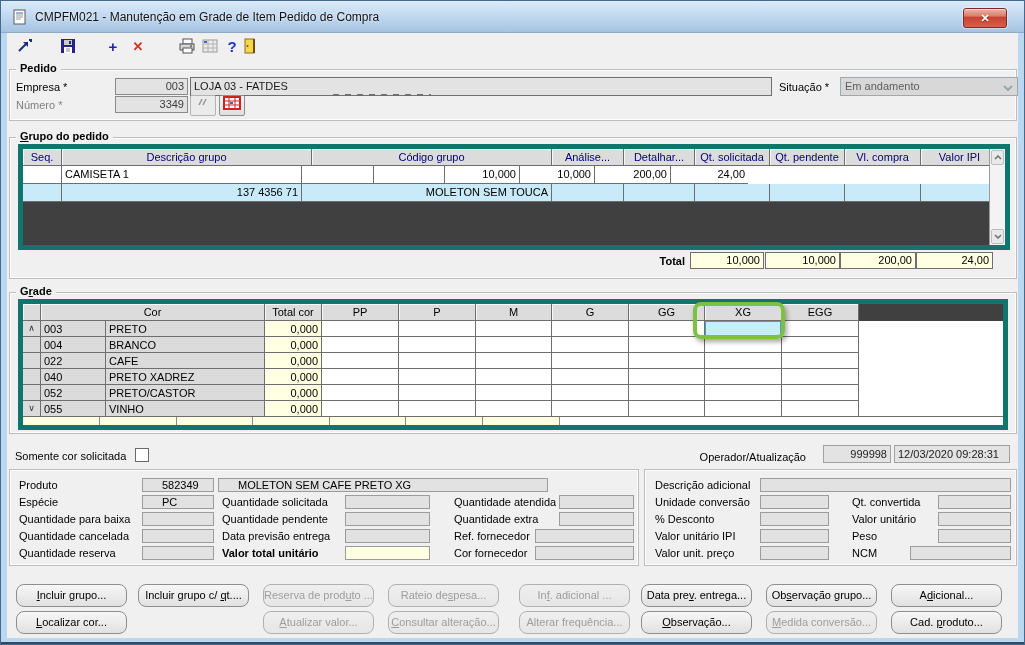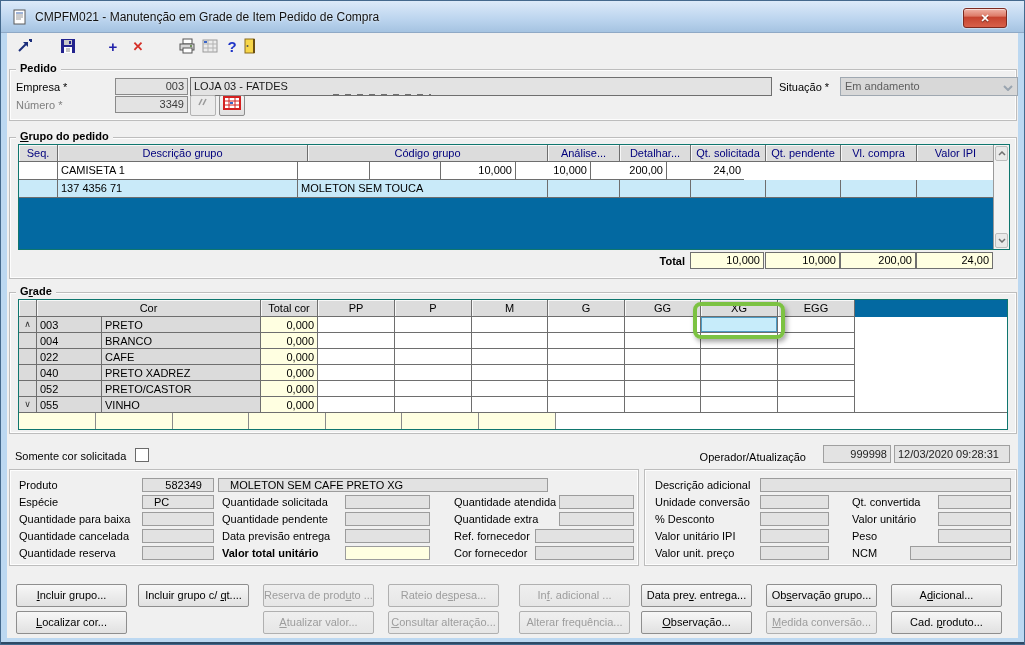--- a/index.html
+++ b/index.html
@@ -24,57 +24,57 @@
   .tbi.txt { font-weight:bold; font-size:15px; line-height:19px; }
   
   .gb { position:absolute; border:1px solid #BDBDBD; box-shadow:inset 1px 1px 0 #FDFDFD, inset -1px -1px 0 #FDFDFD; }
   .gb-legend { position:absolute; top:-8px; left:6px; padding:0 4px; background:#F0F0F0; font-weight:bold; font-size:11px; white-space:nowrap; }
   .lbl { position:absolute; white-space:nowrap; line-height:13px; }
   .lbl.dim { color:#7F7F7F; }
   .lbl.b { font-weight:bold; }
   .ro { position:absolute; background:#E3E3E3; border:1px solid #8A8A8A; padding:0 3px; line-height:15px; height:17px;
         white-space:nowrap; overflow:hidden; color:#3C3C3C; }
   .ro.tr { text-align:right; }
-  .box { position:absolute; background:#E2E2E2; border:1px solid #9C9C9C; height:14px; line-height:13px; padding:0 11px; white-space:nowrap; overflow:hidden; }
+  .box { position:absolute; background:#E2E2E2; border:1px solid #9C9C9C; height:14px; line-height:13px; padding:0 19px; white-space:nowrap; overflow:hidden; }
   .box.yellow { background:#FFFFE1; }
   .dash-artifact { position:absolute; left:142px; bottom:-1px; width:98px; height:2px;
                    background:repeating-linear-gradient(90deg,#6F6F6F 0 6px,#E7E7E7 6px 12px); }
   .combo { position:absolute; background:#D8D8D8; border:1px solid #9FA8B1; height:19px; line-height:17px; padding:0 18px 0 4px; color:#5E5E5E; }
   .combo svg { position:absolute; right:4px; top:7px; }
   .mini-btn { position:absolute; width:26px; height:21px; border:1px solid #8E8E8E; border-radius:2px;
               background:linear-gradient(#F6F6F6,#DFDFDF); text-align:center; }
   .mini-btn.dis { border-color:#B3B3B3; background:#EBEBEB; }
   
-  .grid { position:absolute; background:#0369a1; border:1px solid #0f766e; overflow:hidden; }
+  .grid { position:absolute; background:#404040; border:5px solid #0f766e; overflow:hidden; }
   .ghead { display:flex; }
   .hcell { background:#DCDCDC; border-right:1px solid #6E6E6E; border-bottom:1px solid #6E6E6E;
            box-shadow:inset 1px 1px 0 #F7F7F7; text-align:center; line-height:16px; height:17px;
            overflow:hidden; white-space:nowrap; flex:none; }
   .navy .hcell { color:#00007D; }
   .grow { display:flex; background:#fff; }
-  .grow.selrow { background:#C9EAF9; }
+  .grow.selrow { background:#C9EAF9;text-align:right; }
   .gc { border-right:1px solid #6E6E6E; border-bottom:1px solid #6E6E6E; padding:0 3px; line-height:16px; overflow:hidden; white-space:nowrap; flex:none; }
   .gc.num { text-align:right; }
   .gc.fixed { background:#DBDBDB; }
   .gc.yellow { background:#FFFFE1; text-align:right; }
   .gc.white { background:#fff; }
   .gc.sel { background:#C7ECFA; box-shadow:inset 0 0 0 1px #4E9BC4; }
   .acell { width:18px; flex:none; background:#DBDBDB; border-right:1px solid #6E6E6E; border-bottom:1px solid #6E6E6E;
            text-align:center; font-size:9px; color:#333; line-height:14px; }
   .trow { display:flex; height:18px; border-top:1px solid #6E6E6E; background:#fff; margin-top:-1px; }
   .tlabel { background:#EBEBEB; font-weight:bold; text-align:right; padding:0 5px; line-height:17px; flex:none; }
   .tcell { background:#FFFFE1; border-right:1px solid #8A8A8A; flex:none; }
   .vsb { position:absolute; top:0; right:0; width:16px; height:100%; background:#F3F3F3; border-left:1px solid #9A9A9A; }
   .sbb { position:absolute; left:1px; width:13px; height:15px; background:#E9E9E9; border:1px solid #BDBDBD; border-radius:2px;
          display:flex; align-items:center; justify-content:center; }
   .ring { position:absolute; border:4px solid #7CC242; border-radius:8px;
           box-shadow:2px 3px 5px rgba(0,0,0,.35); pointer-events:none; z-index:5; }
   .chk { position:absolute; width:14px; height:14px; background:#fff; border:1px solid #6A6A6A; }
   
-  .btn { position:absolute; width:111px; height:23px; border:1px solid #8E8E8E; border-radius:2px;
+  .btn { position:absolute; width:111px; height:23px; border:1px solid #8E8E8E; border-radius:8px;
          background:linear-gradient(#F7F7F7,#E1E1E1); font-size:11px; text-align:center; line-height:21px;
          white-space:nowrap; overflow:hidden; }
   .btn.dis { border-color:#B0B0B0; background:linear-gradient(#EFEFEF,#E6E6E6); color:#9D9D9D; }
   u { text-decoration:underline; }
 </style>
 </head>
 <body>
 
 <div class="win">
 

